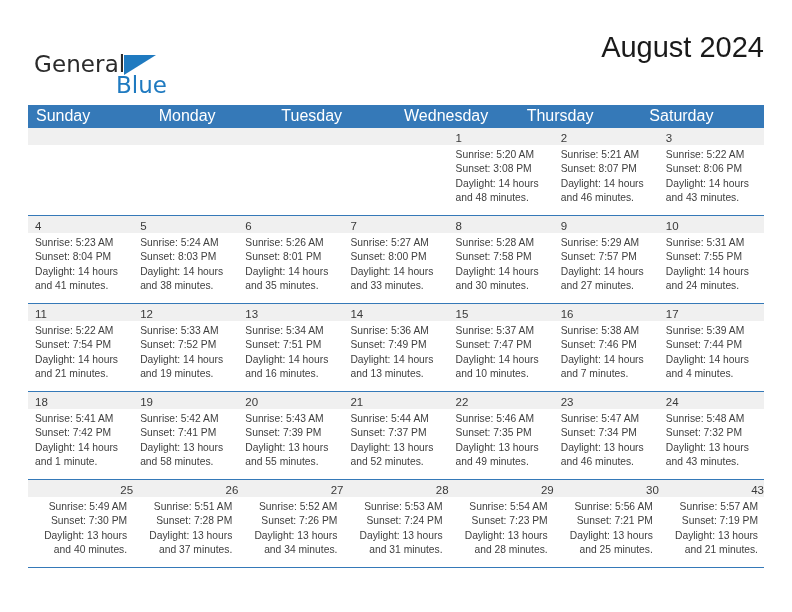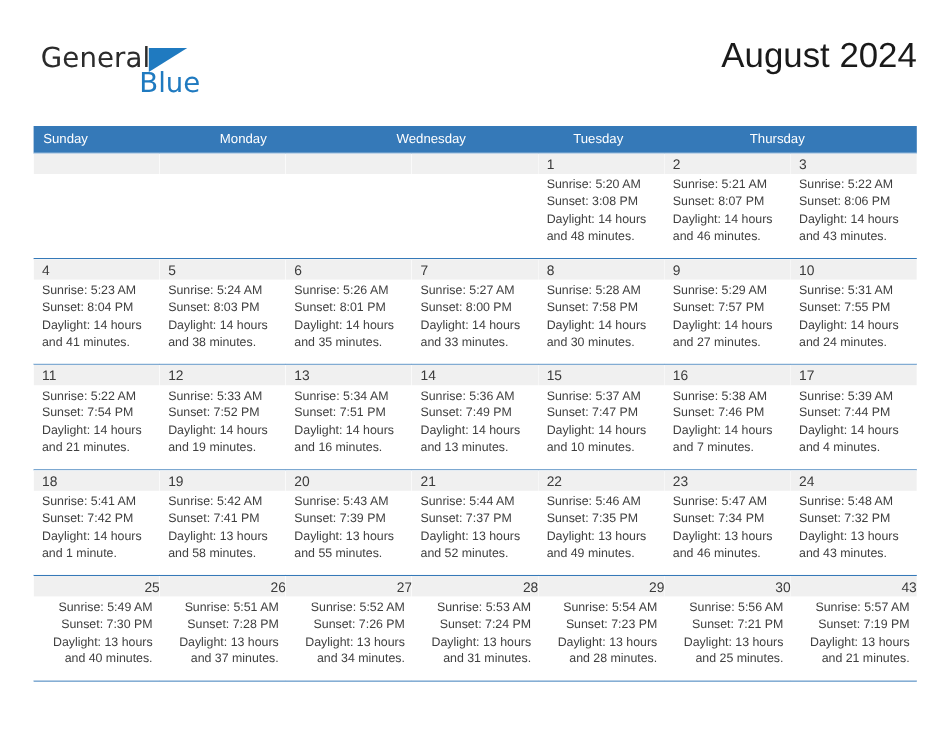--- a/index.html
+++ b/index.html
@@ -25,21 +25,21 @@
   .header {
     position: absolute;
     left: 28px;
     top: 28px;
     right: 28px;
     height: 70px;
   }
   .logo {
     position: absolute;
     left: 6px;
-    top: 8px;
+    top: 23px;
     width: 180px;
     height: 56px;
   }
   .logo-general {
     position: absolute;
     left: 0;
     top: 0;
     font-size: 23px;
     letter-spacing: 0.1px;
     color: #2b2b2b;
@@ -98,21 +98,21 @@
     width: 736px;
   }
   .weekday-row {
     display: flex;
     background: #3579b8;
     height: 22px;
   }
   .weekday {
     flex: 1 1 0;
     color: #ffffff;
-    font-size: 11px;
+    font-size: 16px;
     line-height: 22px;
     padding-left: 8px;
     box-sizing: border-box;
     white-space: nowrap;
   }
 
   .week-row {
     display: flex;
     border-top: 1.5px solid #3579b8;
     height: 87px;
@@ -166,23 +166,24 @@
     </div>
     <div class="title-block">
       <div class="month-title">August 2024</div>
     </div>
   </div>
 
   <div class="calendar">
     <div class="weekday-row" id="weekday-row">
         <div class="weekday">Sunday</div>
         <div class="weekday">Monday</div>
+        <div class="weekday">Tuesday</div>
         <div class="weekday">Wednesday</div>
-        <div class="weekday">Tuesday</div>
         <div class="weekday">Thursday</div>
+        <div class="weekday">Saturday</div>
       </div>
     <div id="weeks-container">
         <div class="week-row">
           <div class="day-cell empty">
             <div class="daynum-band"><span class="daynum"></span></div>
             <div class="details"></div>
           </div>
           <div class="day-cell empty">
             <div class="daynum-band"><span class="daynum"></span></div>
             <div class="details"></div>

